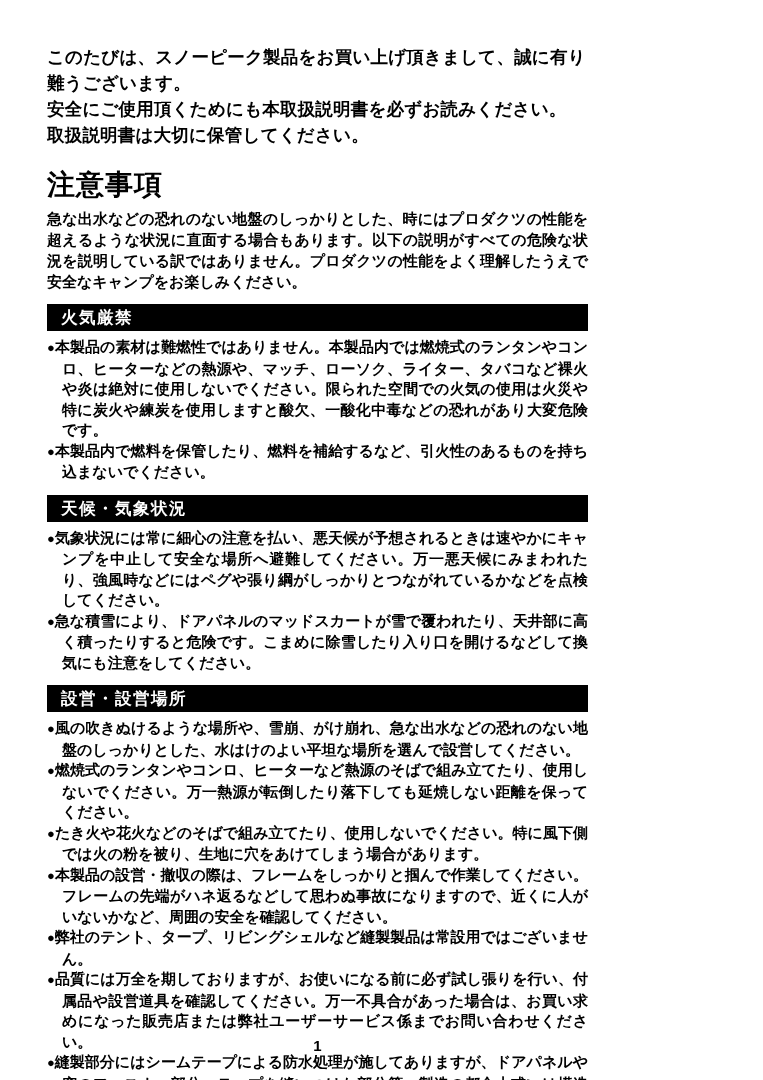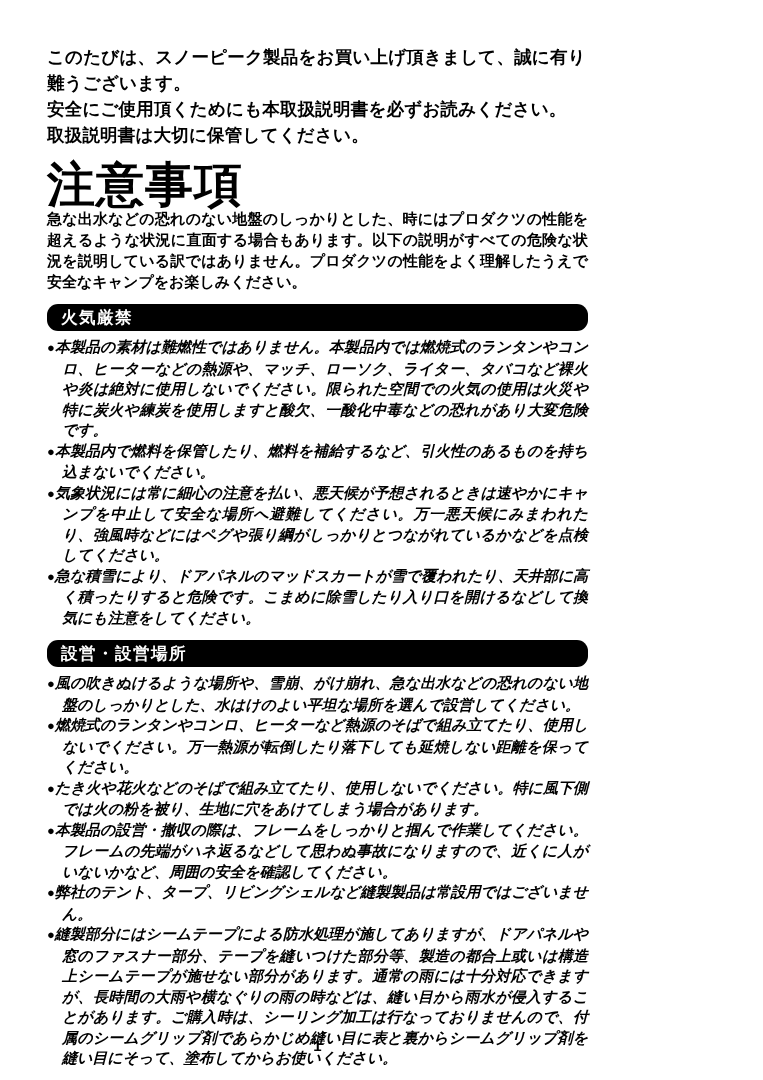--- a/index.html
+++ b/index.html
@@ -17,55 +17,53 @@
     overflow: hidden;
     background: #ffffff;
   }
   .content { padding: 44px 47px 0 47px; }
 
   .intro { font-size: 17.5px; line-height: 26px; letter-spacing: 0.2px; }
   .intro-line { white-space: normal; }
 
   h1.doc-title {
     margin: 16px 0 0 0;
-    font-size: 48px;
+    font-size: 28px;
     line-height: 42px;
     letter-spacing: 1px;
   }
 
   .lead {
     margin: 2px 0 0 0;
     font-size: 15px;
     line-height: 21px;
     text-align: justify;
   }
 
   .banner {
     margin: 12px 0 6px 0;
     background: #000000;
     color: #ffffff;
     height: 27px;
     line-height: 27px;
     padding-left: 14px;
     font-size: 16.5px;
     letter-spacing: 1.5px;
-    border-radius: 11px;
   }
 
   ul.items {
     list-style: none;
     margin: 0; padding: 0;
     font-size: 15px;
     line-height: 20.5px;
     text-align: justify;
   }
   ul.items li.item {
     padding-left: 15px;
     text-indent: -15px;
-    font-style: italic;
   }
   .bullet { font-size: 13px; }
 
   .footer {
     position: absolute;
     left: 0; right: 0; bottom: 26px;
     text-align: center;
     font-size: 15px;
   }
 </style>
@@ -89,20 +87,23 @@
       <div class="banner">
         <span>火気厳禁</span>
       </div>
       <ul class="items">
         <li class="item"><span class="bullet">●</span><span>本製品の素材は難燃性ではありません。本製品内では燃焼式のランタンやコンロ、ヒーターなどの熱源や、マッチ、ローソク、ライター、タバコなど裸火や炎は絶対に使用しないでください。限られた空間での火気の使用は火災や特に炭火や練炭を使用しますと酸欠、一酸化中毒などの恐れがあり大変危険です。</span></li>
         <li class="item"><span class="bullet">●</span><span>本製品内で燃料を保管したり、燃料を補給するなど、引火性のあるものを持ち込まないでください。</span></li>
       </ul>
     </section>
 
     <section>
+      <div class="banner">
+        <span>天候・気象状況</span>
+      </div>
       <ul class="items">
         <li class="item"><span class="bullet">●</span><span>気象状況には常に細心の注意を払い、悪天候が予想されるときは速やかにキャンプを中止して安全な場所へ避難してください。万一悪天候にみまわれたり、強風時などにはペグや張り綱がしっかりとつながれているかなどを点検してください。</span></li>
         <li class="item"><span class="bullet">●</span><span>急な積雪により、ドアパネルのマッドスカートが雪で覆われたり、天井部に高く積ったりすると危険です。こまめに除雪したり入り口を開けるなどして換気にも注意をしてください。</span></li>
       </ul>
     </section>
 
     <section>
       <div class="banner">
         <span>設営・設営場所</span>
       </div>
@@ -110,20 +111,21 @@
         <li class="item"><span class="bullet">●</span><span>風の吹きぬけるような場所や、雪崩、がけ崩れ、急な出水などの恐れのない地盤のしっかりとした、水はけのよい平坦な場所を選んで設営してください。</span></li>
         <li class="item"><span class="bullet">●</span><span>燃焼式のランタンやコンロ、ヒーターなど熱源のそばで組み立てたり、使用しないでください。万一熱源が転倒したり落下しても延焼しない距離を保ってください。</span></li>
         <li class="item"><span class="bullet">●</span><span>たき火や花火などのそばで組み立てたり、使用しないでください。特に風下側では火の粉を被り、生地に穴をあけてしまう場合があります。</span></li>
         <li class="item"><span class="bullet">●</span><span>本製品の設営・撤収の際は、フレームをしっかりと掴んで作業してください。フレームの先端がハネ返るなどして思わぬ事故になりますので、近くに人がいないかなど、周囲の安全を確認してください。</span></li>
         <li class="item"><span class="bullet">●</span><span>弊社のテント、タープ、リビングシェルなど縫製製品は常設用ではございません。</span></li>
       </ul>
     </section>
 
     <section>
       <ul class="items">
+        <li class="item"><span class="bullet">●</span><span>品質には万全を期しておりますが、お使いになる前に必ず試し張りを行い、付属品や設営道具を確認してください。万一不具合があった場合は、お買い求めになった販売店または弊社ユーザーサービス係までお問い合わせください。</span></li>
         <li class="item"><span class="bullet">●</span><span>縫製部分にはシームテープによる防水処理が施してありますが、ドアパネルや窓のファスナー部分、テープを縫いつけた部分等、製造の都合上或いは構造上シームテープが施せない部分があります。通常の雨には十分対応できますが、長時間の大雨や横なぐりの雨の時などは、縫い目から雨水が侵入することがあります。ご購入時は、シーリング加工は行なっておりませんので、付属のシームグリップ剤であらかじめ縫い目に表と裏からシームグリップ剤を縫い目にそって、塗布してからお使いください。</span></li>
 
       </ul>
     </section>
 
   </div>
 
   <div class="footer">1</div>
 </div>
 

